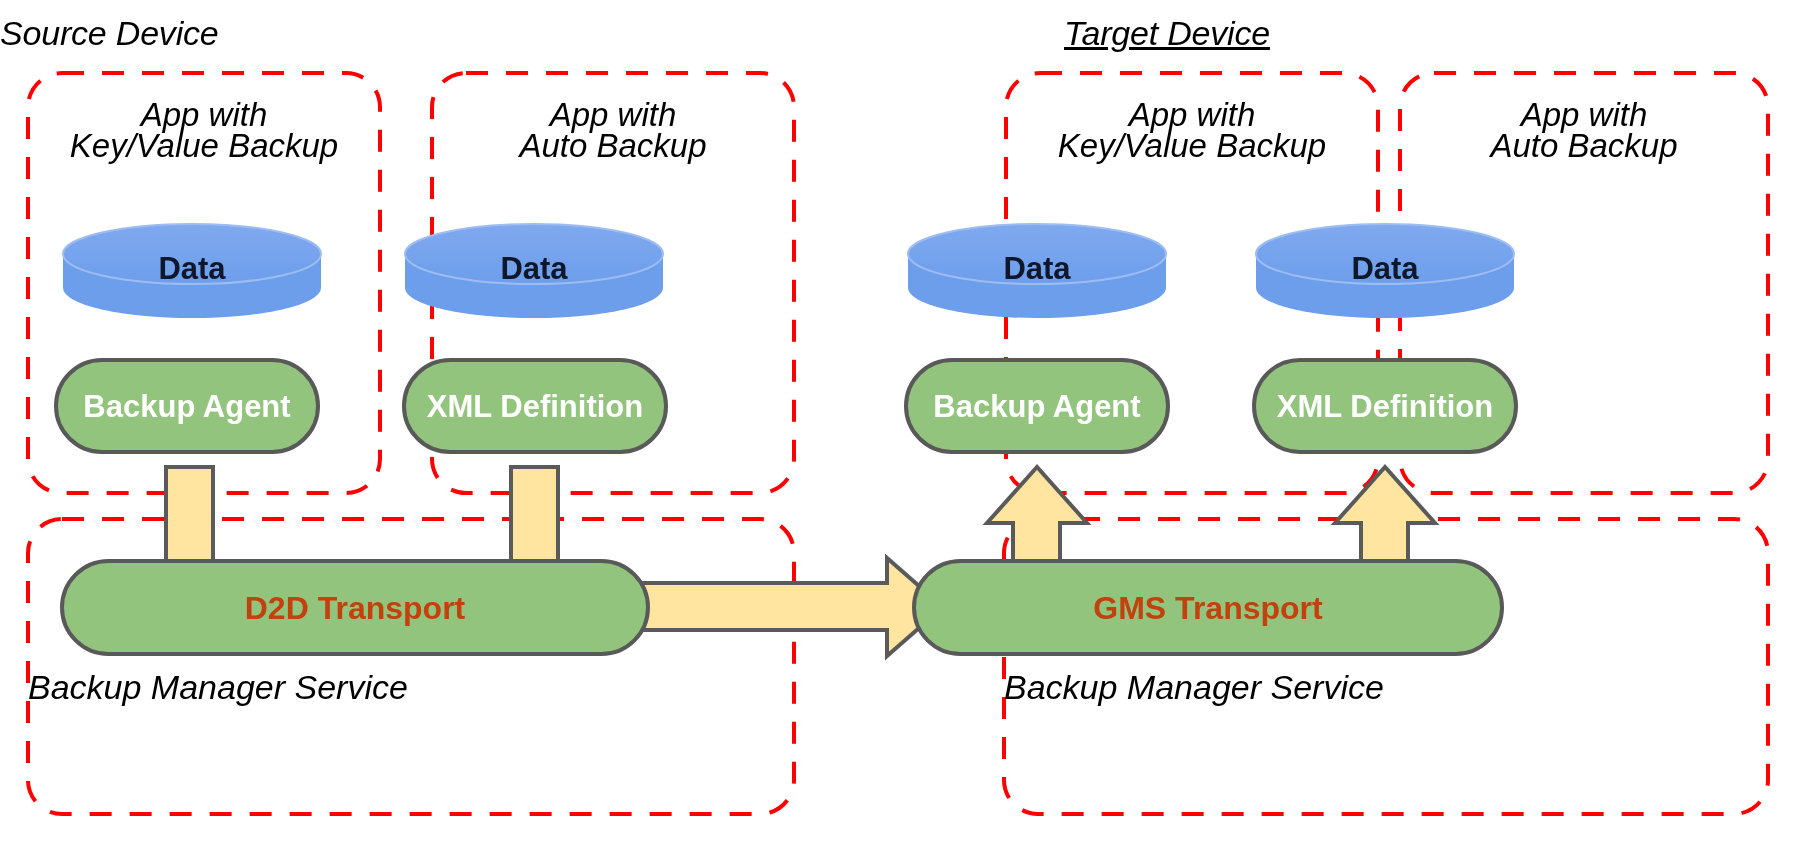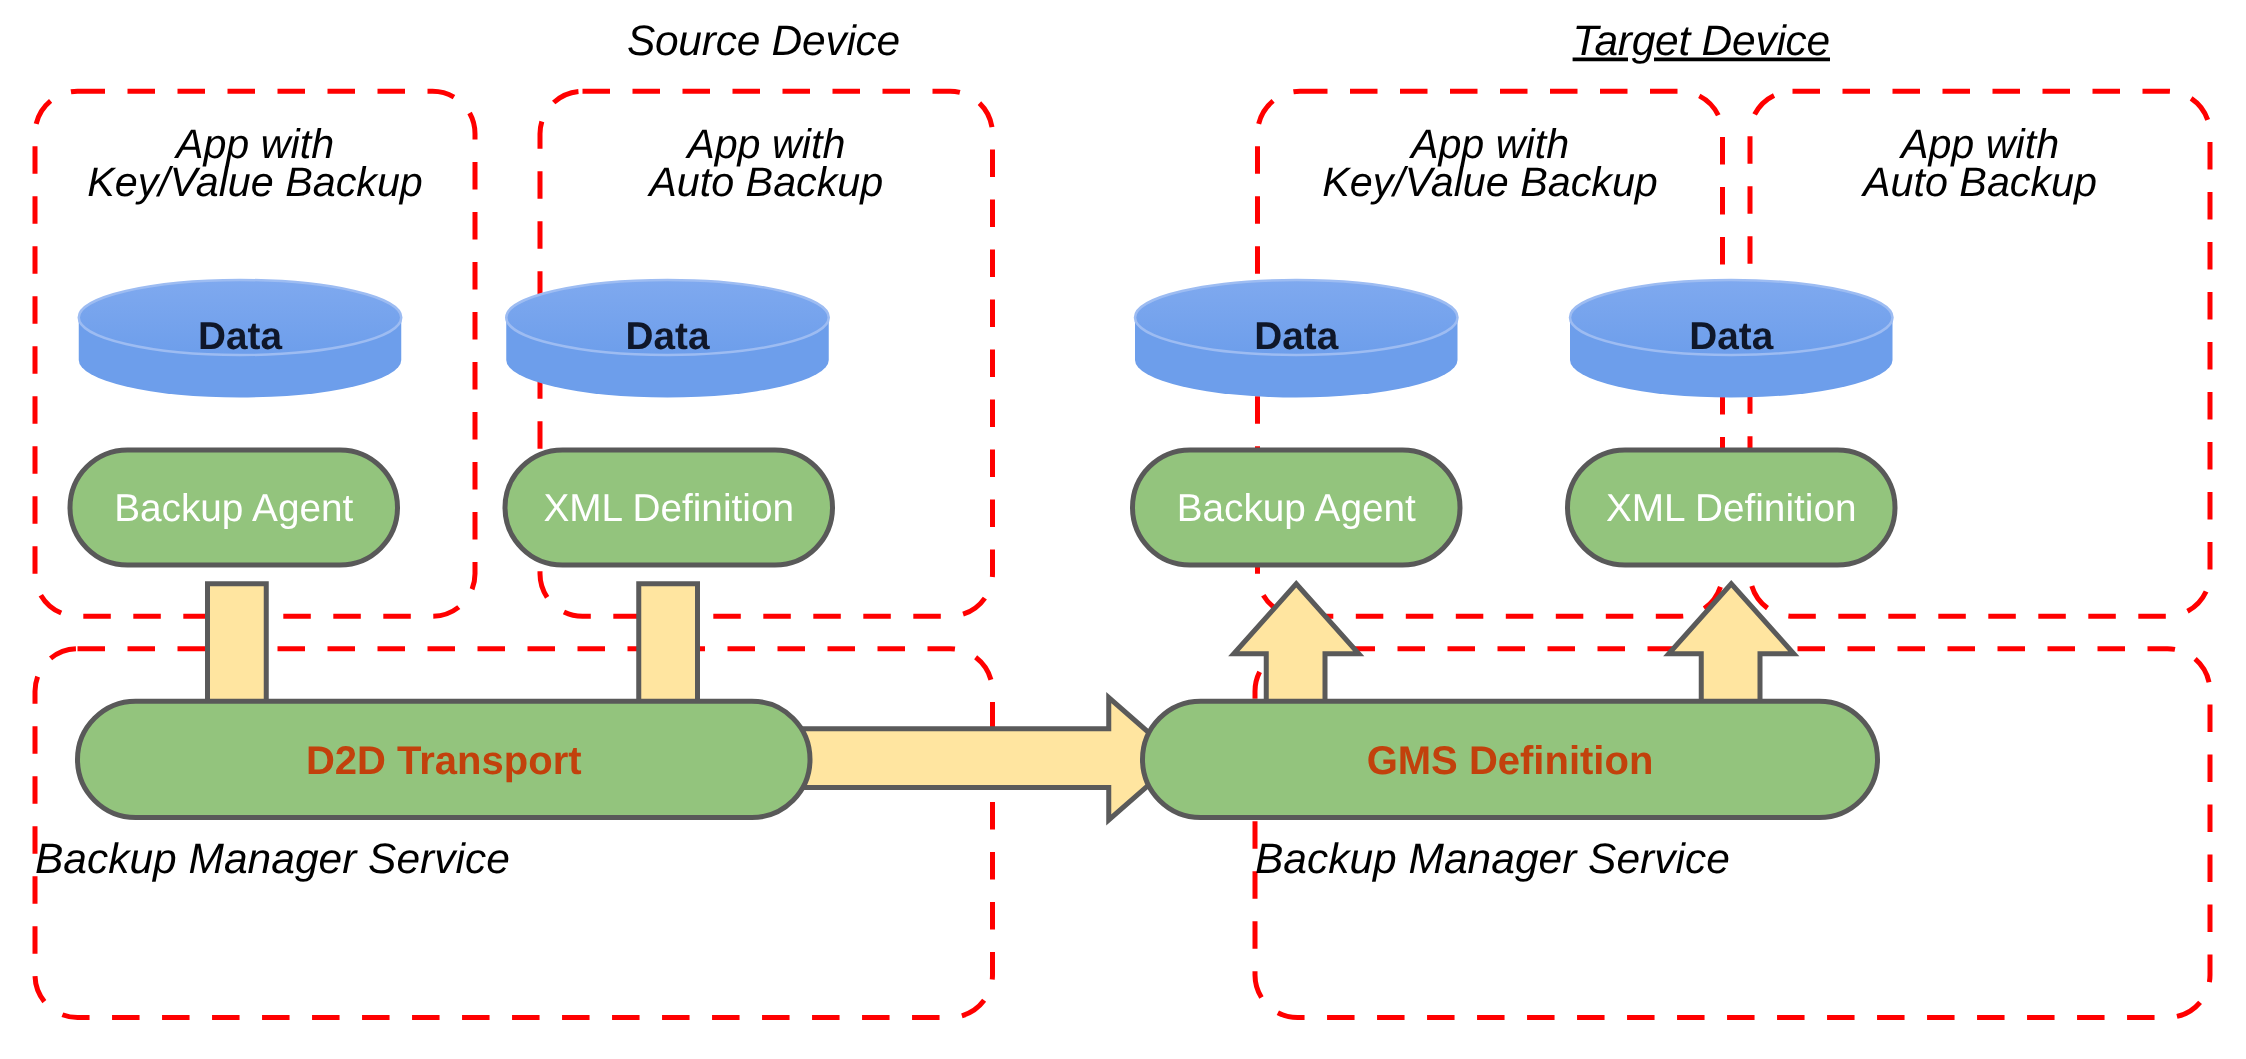--- a/index.html
+++ b/index.html
@@ -22,21 +22,21 @@
     left: 0;
     top: 0;
     width: 1797px;
     height: 847px;
   }
   .device-title {
     position: absolute;
     font-style: italic;
     font-size: 34px;
     color: #000000;
-    text-align: right;
+    text-align: left;
     white-space: nowrap;
     letter-spacing: -0.2px;
   }
   .app-label {
     position: absolute;
     font-style: italic;
     font-size: 33px;
     line-height: 39px;
     color: #000000;
     text-align: center;
@@ -54,21 +54,21 @@
     position: absolute;
     font-size: 31px;
     font-weight: bold;
     color: #0f172a;
     text-align: center;
     white-space: nowrap;
   }
   .pill-label {
     position: absolute;
     font-size: 31px;
-    font-weight: normal;
+    font-weight: bold;
     color: #ffffff;
     text-align: center;
     white-space: nowrap;
   }
   .transport-label {
     position: absolute;
     font-size: 32px;
     font-weight: bold;
     color: #c2410c;
     text-align: center;
@@ -162,18 +162,18 @@
   <div class="cyl-label" style="left:405px; top:251px; width:258px;">Data</div>
   <div class="cyl-label" style="left:908px; top:251px; width:258px;">Data</div>
   <div class="cyl-label" style="left:1256px; top:251px; width:258px;">Data</div>
 
   <div class="pill-label" style="left:56px; top:389px; width:262px;">Backup Agent</div>
   <div class="pill-label" style="left:404px; top:389px; width:262px;">XML Definition</div>
   <div class="pill-label" style="left:906px; top:389px; width:262px;">Backup Agent</div>
   <div class="pill-label" style="left:1254px; top:389px; width:262px;">XML Definition</div>
 
   <div class="transport-label" style="left:62px; top:590px; width:586px;">D2D Transport</div>
-  <div class="transport-label" style="left:914px; top:590px; width:588px;">GMS Definition</div>
+  <div class="transport-label" style="left:914px; top:590px; width:588px;">GMS Transport</div>
 
   <div class="bms-label" style="left:28px; top:668px; width:686px;">Backup Manager Service</div>
   <div class="bms-label" style="left:1004px; top:668px; width:764px;">Backup Manager Service</div>
 
 </div>
 
 </body></html>

